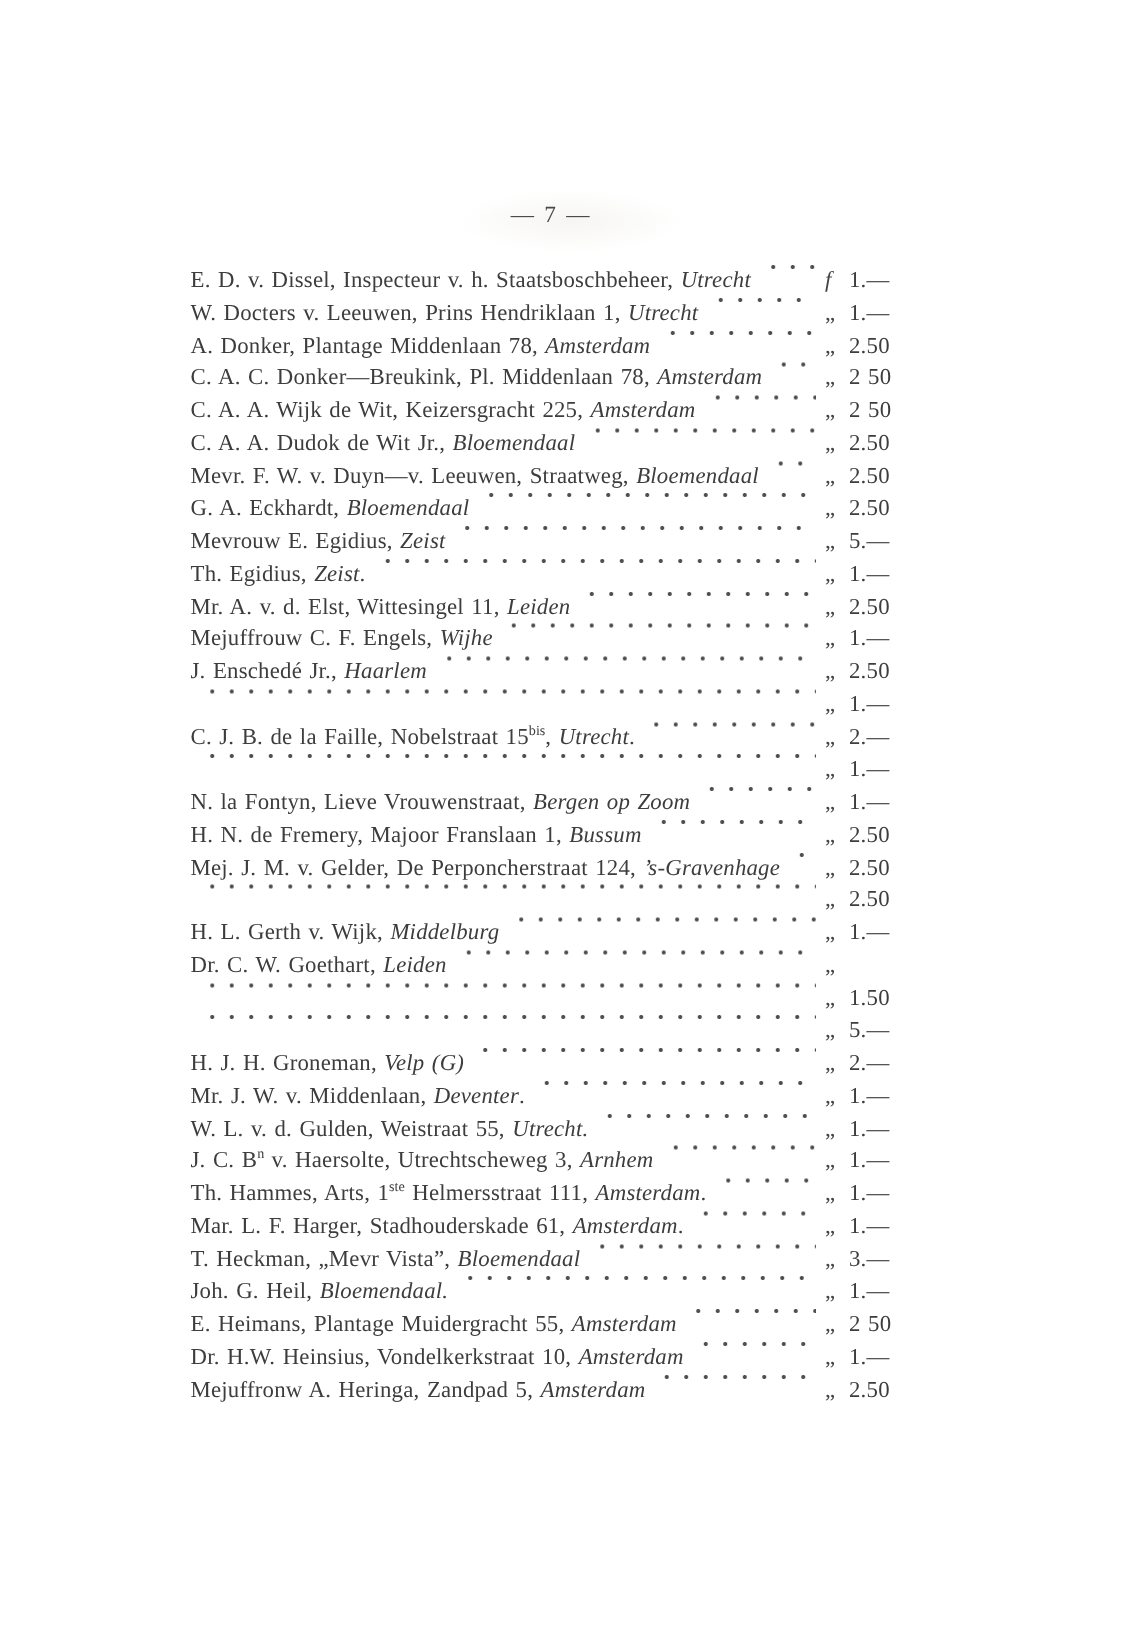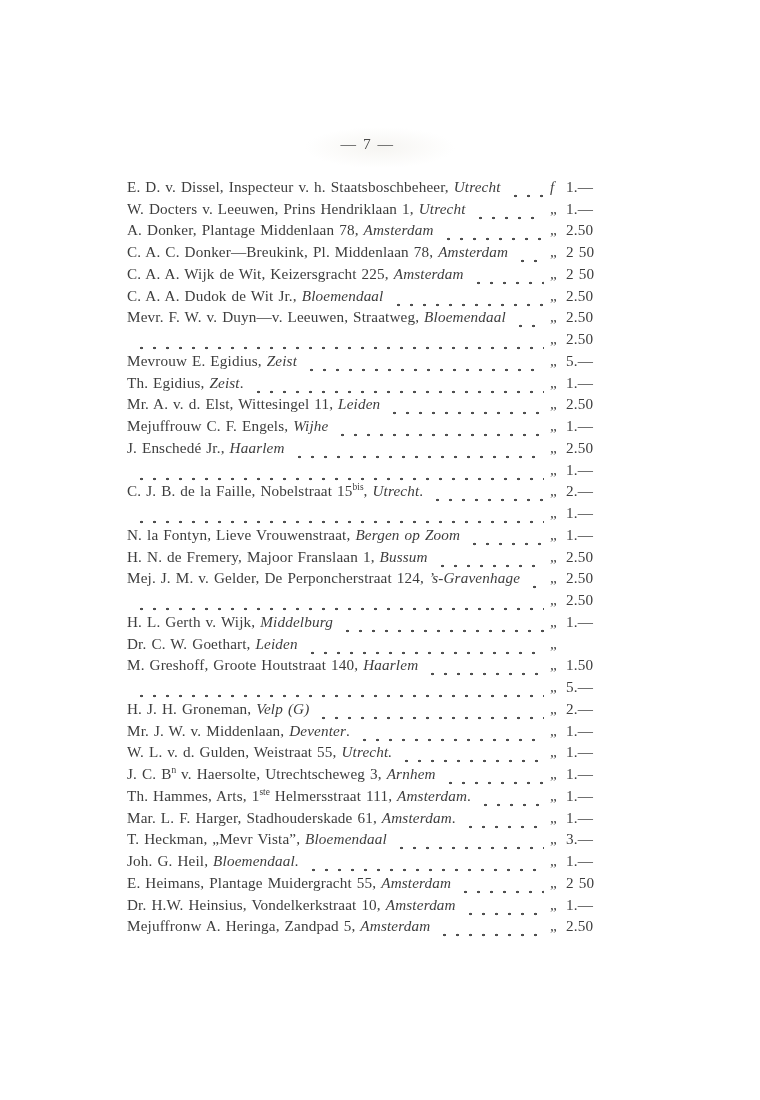--- a/index.html
+++ b/index.html
@@ -35,21 +35,21 @@
     color: #4a4a4a;
   }
   .list {
     position: absolute;
     top: 176px;
     left: 127px;
     width: 481px;
   }
   .row {
     display: flex;
-    align-items: flex-end;
+    align-items: flex-start;
     height: 21.76px;
     line-height: 21.76px;
     font-size: 15.2px;
     white-space: nowrap;
     letter-spacing: 0.15px;
     word-spacing: 1px;
   }
   .text {
     flex: 0 1 auto;
     min-width: 0;
@@ -128,20 +128,21 @@
         <span class="cur">„</span>
         <span class="amt">2.50</span>
       </div>
       <div class="row">
         <span class="text"><span class="seg-r">Mevr. F. W. v. Duyn—v. Leeuwen, Straatweg, </span><span class="seg-i">Bloemendaal</span></span>
         <div class="leader"></div>
         <span class="cur">„</span>
         <span class="amt">2.50</span>
       </div>
       <div class="row">
+        <span class="text"><span class="seg-r">G. A. Eckhardt, </span><span class="seg-i">Bloemendaal</span></span>
         <div class="leader"></div>
         <span class="cur">„</span>
         <span class="amt">2.50</span>
       </div>
       <div class="row">
         <span class="text"><span class="seg-r">Mevrouw E. Egidius, </span><span class="seg-i">Zeist</span></span>
         <div class="leader"></div>
         <span class="cur">„</span>
         <span class="amt">5.—</span>
       </div>
@@ -214,21 +215,20 @@
         <span class="cur">„</span>
         <span class="amt">1.—</span>
       </div>
       <div class="row">
         <span class="text"><span class="seg-r">Dr. C. W. Goethart, </span><span class="seg-i">Leiden</span></span>
         <div class="leader"></div>
         <span class="cur">„</span>
         <span class="amt"></span>
       </div>
       <div class="row">
-        <span class="text"><span class="seg-r">M. Greshoff, Groote Houtstraat 140, </span><span class="seg-i">Haarlem</span></span>
         <div class="leader"></div>
         <span class="cur">„</span>
         <span class="amt">1.50</span>
       </div>
       <div class="row">
         <div class="leader"></div>
         <span class="cur">„</span>
         <span class="amt">5.—</span>
       </div>
       <div class="row">

